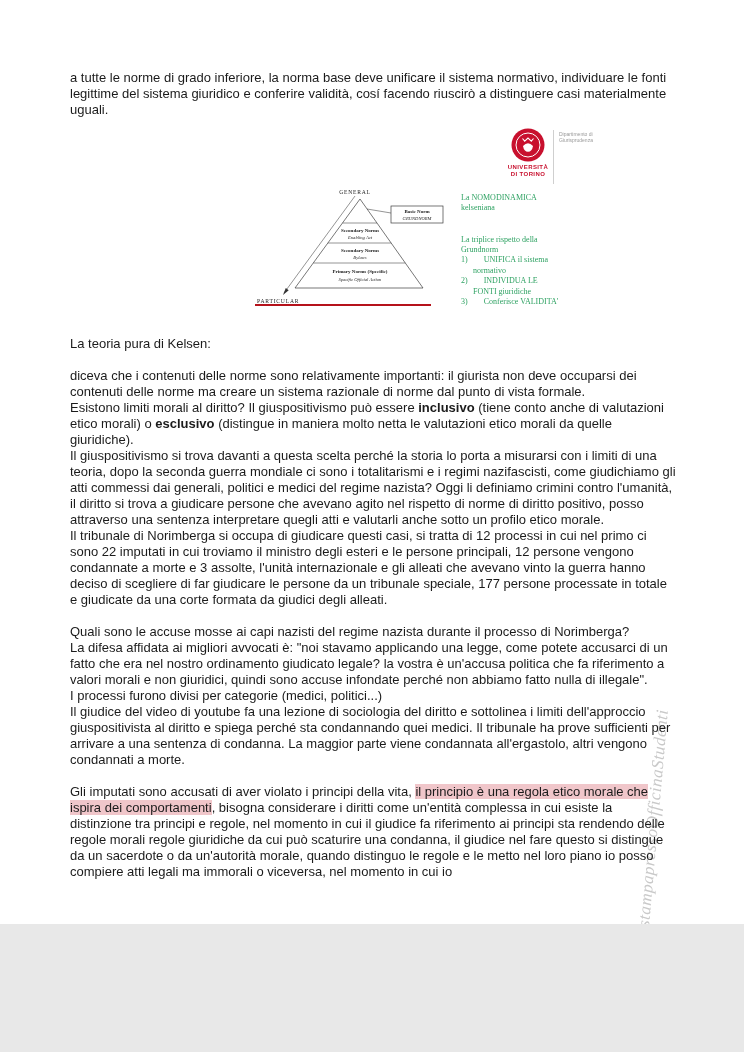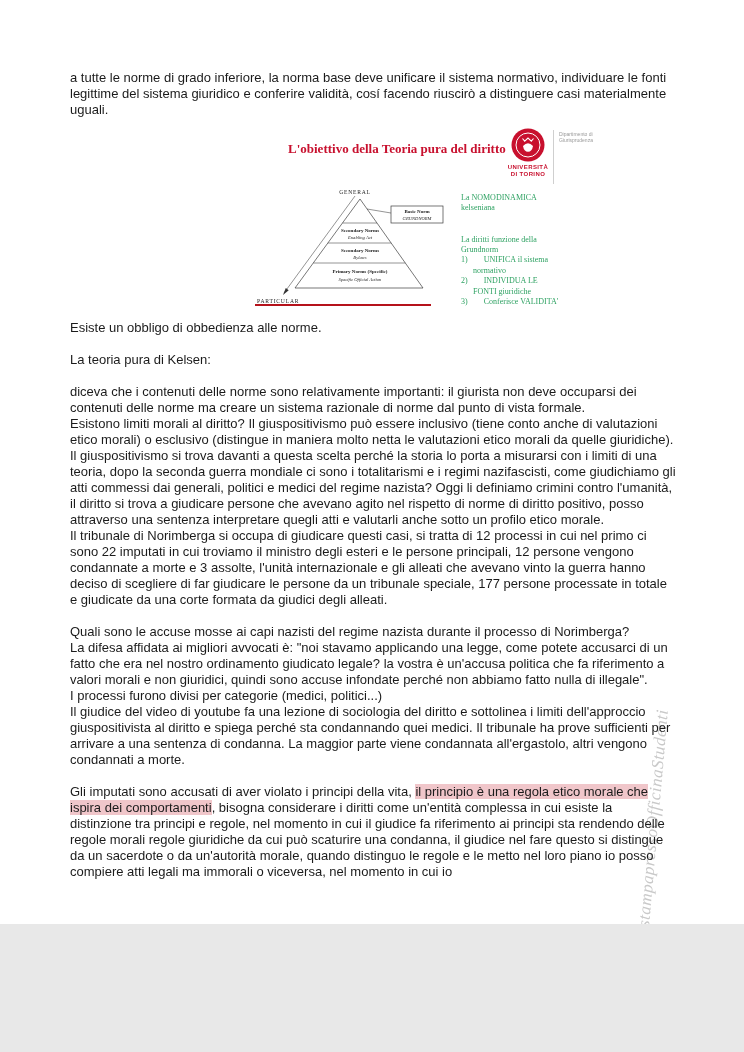--- a/index.html
+++ b/index.html
@@ -1,21 +1,21 @@
 <!DOCTYPE html>
 <html><head>
 <meta charset="utf-8">
 <style>
   html,body{margin:0;padding:0;background:#e8e8e8}
   .page{position:relative;width:744px;height:924px;margin:0 auto;background:#ffffff;overflow:hidden;
         font-family:"Liberation Sans","DejaVu Sans",sans-serif;color:#1b1b1b}
   .content{position:absolute;left:70px;top:70px;width:606px;font-size:13px;line-height:16px;z-index:2}
   .para{margin:0}
   .para.bold{font-weight:normal}
-  span.bold{font-weight:normal}
+  span.bold{font-weight:bold}
   span.hl{background:#f0c6ca}
   .spacer{height:16px}
 
   
   .slide{position:relative;width:372px;height:186px;margin:10px 0 6px 185px}
   .slide-title{position:absolute;left:33px;top:13px;white-space:nowrap;
                font-family:"Liberation Serif","DejaVu Serif",serif;font-weight:bold;font-size:13px;color:#c8102e}
   .logo{position:absolute;left:256px;top:0;width:34px;height:34px}
   .uni-name{position:absolute;left:244px;top:36px;width:58px;text-align:center;
             font-size:6px;font-weight:bold;color:#c8102e;letter-spacing:.4px;line-height:7px}
@@ -43,21 +43,20 @@
 
 <div class="page">
 
   <div class="content">
 
     <div>
         <p class="para"><span>a tutte le norme di grado inferiore, la norma base deve unificare il sistema normativo, individuare le fonti legittime del sistema giuridico e conferire validità, cosí facendo riuscirò a distinguere casi materialmente uguali.</span></p>
       </div>
 
     <div class="slide">
-      <div class="slide-title">L'obiettivo della Teoria pura del diritto</div>
 
       <svg class="logo" viewBox="0 0 34 34">
         <circle cx="17" cy="17" r="16.5" fill="#c8102e"></circle>
         <circle cx="17" cy="17" r="12" fill="none" stroke="#ffffff" stroke-width="1"></circle>
         <path d="M11.5 10.5 l2.2 2.6 l3.3 -3 l3.3 3 l2.2 -2.6" stroke="#ffffff" fill="none" stroke-width="1.1"></path>
         <path d="M12 18 q5 -5.5 10 0 q-1 5.8 -5 5.8 q-4 0 -5 -5.8" fill="#ffffff"></path>
       </svg>
 
       <div class="uni-name">
         <div>UNIVERSITÀ</div>
@@ -88,27 +87,26 @@
         <line class="ln" x1="112" y1="26" x2="136" y2="30"></line>
         <rect class="bx" x="136" y="23" width="52" height="17"></rect>
         <text class="pt" x="162" y="30">Basic Norm</text>
         <text class="ps" x="162" y="37">GRUNDNORM</text>
 
         <line class="ln" x1="100" y1="13" x2="29" y2="110"></line>
         <polygon points="28,112 33.7,107.3 30.8,105.1" fill="#333"></polygon>
         <text class="pc" x="2" y="120">PARTICULAR</text>
       </svg>
 
-      <div class="notes"><div>La NOMODINAMICA</div><div>kelseniana</div><div>&nbsp;</div><div>&nbsp;</div><div>La diritti funzione della</div><div>Grundnorm</div><div>1)        UNIFICA il sistema</div><div>      normativo</div><div>2)        INDIVIDUA LE</div><div>      FONTI giuridiche</div><div>3)        Conferisce VALIDITA'</div></div>
+      <div class="notes"><div>La NOMODINAMICA</div><div>kelseniana</div><div>&nbsp;</div><div>&nbsp;</div><div>La triplice rispetto della</div><div>Grundnorm</div><div>1)        UNIFICA il sistema</div><div>      normativo</div><div>2)        INDIVIDUA LE</div><div>      FONTI giuridiche</div><div>3)        Conferisce VALIDITA'</div></div>
 
       <div class="redline"></div>
     </div>
 
     <div>
-        <p class="para"><span>Esiste un obbligo di obbedienza alle norme.</span></p>
         <div class="spacer"></div>
         <p class="para bold"><span>La teoria pura di Kelsen:</span></p>
         <div class="spacer"></div>
         <p class="para"><span>diceva che i contenuti delle norme sono relativamente importanti: il giurista non deve occuparsi dei contenuti delle norme ma creare un sistema razionale di norme dal punto di vista formale.</span></p>
         <p class="para"><span>Esistono limiti morali al diritto? Il giuspositivismo può essere </span><span class="bold">inclusivo</span><span> (tiene conto anche di valutazioni etico morali) o </span><span class="bold">esclusivo</span><span> (distingue in maniera molto netta le valutazioni etico morali da quelle giuridiche).</span></p>
         <p class="para"><span>Il giuspositivismo si trova davanti a questa scelta perché la storia lo porta a misurarsi con i limiti di una teoria, dopo la seconda guerra mondiale ci sono i totalitarismi e i regimi nazifascisti, come giudichiamo gli atti commessi dai generali, politici e medici del regime nazista? Oggi li definiamo crimini contro l'umanità, il diritto si trova a giudicare persone che avevano agito nel rispetto di norme di diritto positivo, posso attraverso una sentenza interpretare quegli atti e valutarli anche sotto un profilo etico morale.</span></p>
         <p class="para"><span>Il tribunale di Norimberga si occupa di giudicare questi casi, si tratta di 12 processi in cui nel primo ci sono 22 imputati in cui troviamo il ministro degli esteri e le persone principali, 12 persone vengono condannate a morte e 3 assolte, l'unità internazionale e gli alleati che avevano vinto la guerra hanno deciso di scegliere di far giudicare le persone da un tribunale speciale, 177 persone processate in totale e giudicate da una corte formata da giudici degli alleati.</span></p>
         <div class="spacer"></div>
         <p class="para"><span>Quali sono le accuse mosse ai capi nazisti del regime nazista durante il processo di Norimberga?</span></p>
         <p class="para"><span>La difesa affidata ai migliori avvocati è: "noi stavamo applicando una legge, come potete accusarci di un fatto che era nel nostro ordinamento giudicato legale? la vostra è un'accusa politica che fa riferimento a valori morali e non giuridici, quindi sono accuse infondate perché non abbiamo fatto nulla di illegale".</span></p>

